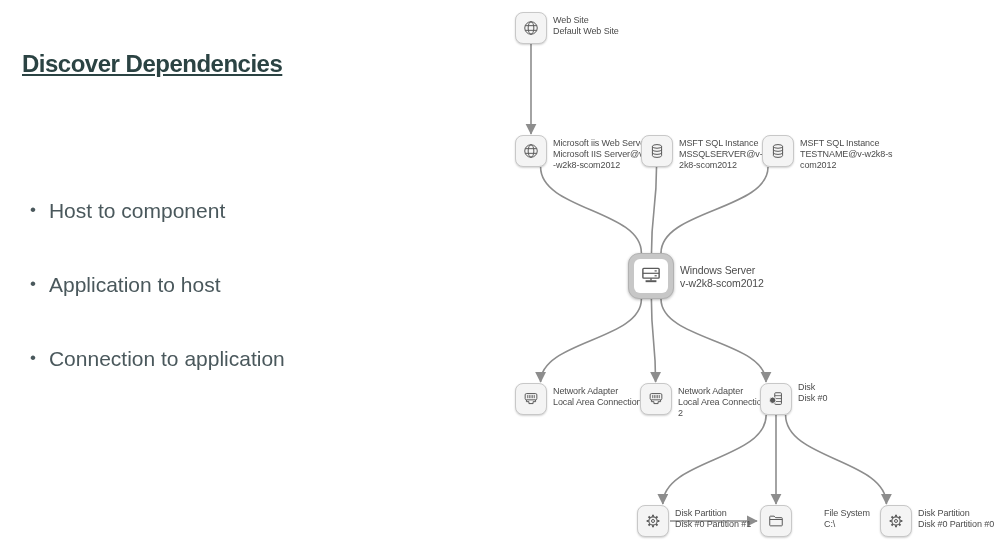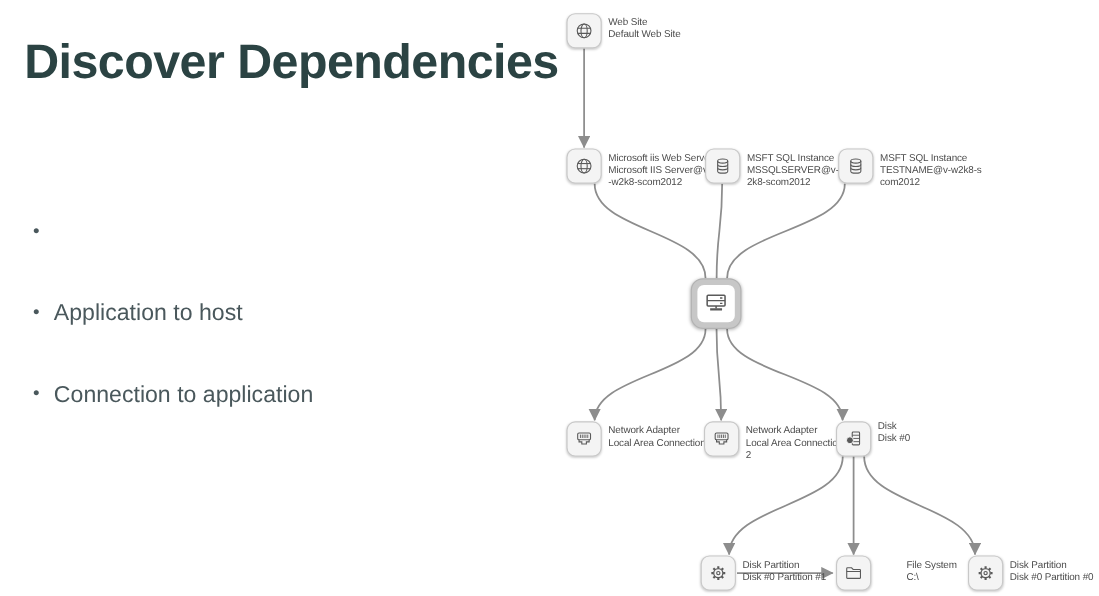--- a/index.html
+++ b/index.html
@@ -2,23 +2,24 @@
 <html style="--title-color: #2b4343; --bullet-color: #4a585c; --node-fill: #f4f4f4; --node-border: #c8c8c8; --emphasis-fill: #c7c7c7; --label-color: #4c4c4c; --icon-color: #5a5a5a;"><head>
 <meta charset="utf-8">
 <style>
   html,body{margin:0;padding:0;background:#fff;}
   .canvas{
     position:relative;width:999px;height:542px;background:#ffffff;overflow:hidden;
     font-family:"Liberation Sans",sans-serif;
   }
   
   .slide-title{
-    position:absolute;left:22px;top:32px;margin:0;
-    font-size:44px;font-weight:bold;letter-spacing:-0.5px;
+    position:absolute;left:22px;top:50px;margin:0;
+    font-size:24px;font-weight:bold;letter-spacing:-0.5px;
     color:var(--title-color,#2b4343);
+    text-decoration:underline;
   }
   .bullets{
     position:absolute;left:30px;top:199px;margin:0;padding:0;list-style:none;
   }
   .bullets li{
     display:flex;align-items:center;height:24px;margin:0 0 50px 0;
     font-size:21px;color:var(--bullet-color,#4a585c);
   }
   .bullets .dot{font-size:17px;margin-right:13px;position:relative;top:-1px;}
   
@@ -50,20 +51,21 @@
   .node svg{display:block;}
 </style>
 </head>
 <body>
 
 <div class="canvas">
   <h1 class="slide-title">Discover Dependencies</h1>
   <ul class="bullets">
     <li>
         <span class="dot">•</span>
+        <span>Host to component</span>
       </li>
     <li>
         <span class="dot">•</span>
         <span>Application to host</span>
       </li>
     <li>
         <span class="dot">•</span>
         <span>Connection to application</span>
       </li>
   </ul>
@@ -134,20 +136,22 @@
           <svg width="26" height="26" viewBox="0 0 24 24">
             <rect x="4.5" y="5" width="15" height="9" rx="0.8" fill="none" stroke="currentColor" stroke-width="1.3"></rect>
             <line x1="4.5" y1="9.5" x2="19.5" y2="9.5" stroke="currentColor" stroke-width="1.1"></line>
             <line x1="15.3" y1="7.3" x2="17.3" y2="7.3" stroke="currentColor" stroke-width="1.1"></line>
             <line x1="15.3" y1="11.8" x2="17.3" y2="11.8" stroke="currentColor" stroke-width="1.1"></line>
             <line x1="12" y1="14" x2="12" y2="16.2" stroke="currentColor" stroke-width="1.3"></line>
             <line x1="7" y1="16.8" x2="17" y2="16.8" stroke="currentColor" stroke-width="1.8"></line>
           </svg>
         </div>
       </div>
+      <div class="node-label label-big" style="left: 680px; top: 264px;">Windows Server
+v-w2k8-scom2012</div>
       <div class="node" style="left: 515px; top: 383px; width: 32px; height: 32px;">
         <svg width="20" height="20" viewBox="0 0 24 24">
           <rect x="5" y="5.5" width="14" height="7.5" rx="1.5" fill="none" stroke="currentColor" stroke-width="1.2"></rect>
           <line x1="8" y1="7.3" x2="8" y2="11" stroke="currentColor" stroke-width="1"></line>
           <line x1="10" y1="7.3" x2="10" y2="11" stroke="currentColor" stroke-width="1"></line>
           <line x1="12" y1="7.3" x2="12" y2="11" stroke="currentColor" stroke-width="1"></line>
           <line x1="14" y1="7.3" x2="14" y2="11" stroke="currentColor" stroke-width="1"></line>
           <line x1="16" y1="7.3" x2="16" y2="11" stroke="currentColor" stroke-width="1"></line>
           <path d="M6.5,13 V15.2 H9.5 V17.5 H14.5 V15.2 H17.5 V13" fill="none" stroke="currentColor" stroke-width="1.2"></path>
         </svg>

